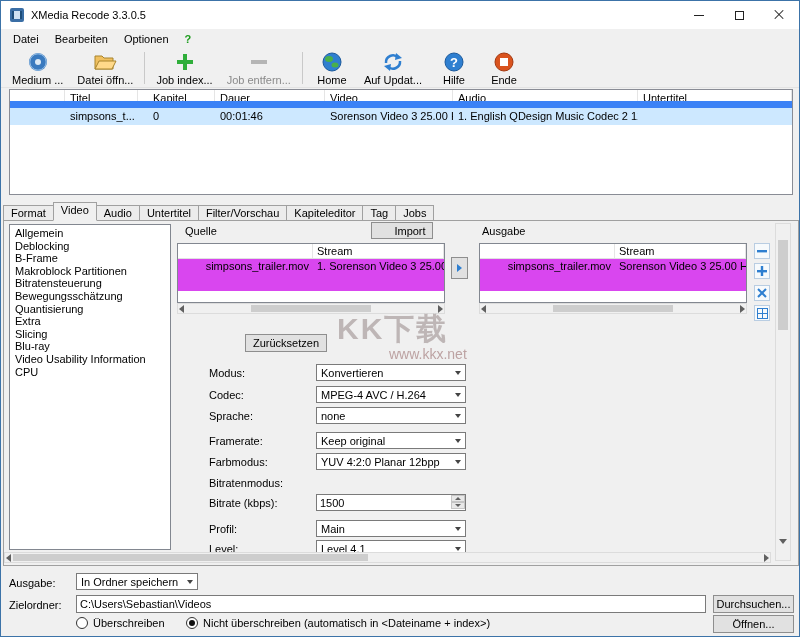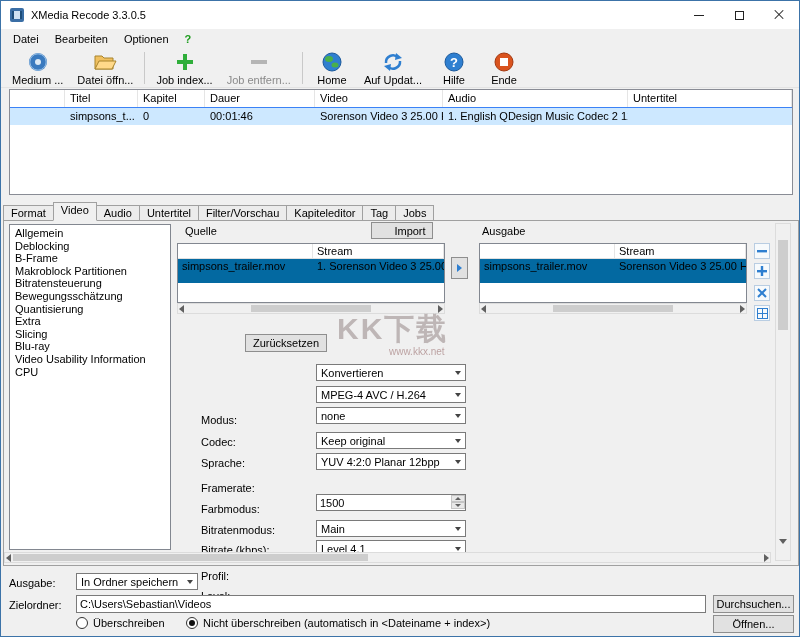--- a/index.html
+++ b/index.html
@@ -28,79 +28,79 @@
   
   .toolbar { position:absolute; top:48px; left:0; right:0; height:39px; background:#f0f0f0; display:flex; align-items:stretch; padding-left:4px; border-bottom:1px solid #e3e3e3; }
   .tb-btn { display:flex; flex-direction:column; align-items:center; justify-content:flex-start; padding:1px 7px; min-width:50px; }
   .tb-icon { height:24px; display:flex; align-items:center; justify-content:center; }
   .tb-label { font-size:11px; white-space:nowrap; }
   .tb-btn.disabled .tb-label { color:#8a8a8a; }
   .tb-sep { width:1px; background:#c9c9c9; margin:3px 4px; }
 
   
   .joblist { position:absolute; top:88px; left:8px; width:784px; height:106px; background:#fff; border:1px solid #898c95; }
-  .jl-header { display:flex; height:18px; border-bottom:1px solid #3b82f6; background:#fff; }
+  .jl-header { display:flex; height:18px; border-bottom:7px solid #3b82f6; background:#fff; }
   .jl-hcell { border-right:1px solid #e5e5e5; padding:2px 5px; white-space:nowrap; overflow:hidden; }
   .jl-row { display:flex; height:17px; background:#cde8ff; }
   .jl-cell { padding:2px 5px; white-space:nowrap; overflow:hidden; }
-  .c0 { width:55px; } .c1 { width:73px; } .c2 { width:67px; } .c3 { width:110px; }
+  .c0 { width:55px; } .c1 { width:73px; } .c2 { width:67px;margin-left:10px; } .c3 { width:110px; }
   .c4 { width:128px; } .c5 { width:185px; } .c6 { flex:1; }
 
   
   .tabs { position:absolute; top:201px; left:2px; height:19px; display:flex; align-items:flex-end; z-index:6; }
   .tab { height:16px; background:#ececec; border:1px solid #a0a0a0; margin-right:-1px; padding:1px 7px; white-space:nowrap; position:relative; }
   .tab.active { height:19px; background:#f0f0f0; border-bottom:1px solid #f0f0f0; z-index:7; }
 
   
   .panel { position:absolute; top:219px; left:2px; width:796px; height:346px; background:#f0f0f0; border:1px solid #a0a0a0; }
 
   .sidebar { position:absolute; top:223px; left:8px; width:162px; height:326px; background:#fff; border:1px solid #828790; padding:2px 0; overflow:hidden; z-index:2; }
   .sb-item { padding:0 5px; line-height:12.6px; white-space:nowrap; }
 
   .group-label { position:absolute; font-size:11px; }
 
   .btn { background:#e1e1e1; border:1px solid #8e8e8e; display:flex; align-items:center; justify-content:center; font-size:11px; }
 
   .stable { position:absolute; background:#fff; border:1px solid #828790; }
   .st-header { display:flex; height:15px; border-bottom:1px solid #e0e0e0; }
   .st-hcell { padding:1px 4px; border-right:1px solid #e5e5e5; white-space:nowrap; overflow:hidden; }
-  .st-row { display:flex; height:24px; background:#0369a1; }
+  .st-row { display:flex; height:32px; background:#d946ef;text-align:right; }
   .st-cell { padding:1px 4px; white-space:nowrap; overflow:hidden; }
   .sc0 { width:135px; } .sc1 { flex:1; }
 
   .hscroll { position:absolute; height:11px; background:#f0f0f0; border:1px solid #dcdcdc; display:flex; align-items:center; justify-content:space-between; padding:0 1px; }
   .hthumb { height:7px; background:#cdcdcd; }
   .vscroll { position:absolute; width:16px; background:#f0f0f0; border:1px solid #dcdcdc; }
   .vthumb { position:absolute; left:2px; width:10px; background:#cdcdcd; }
 
   .tri-up { width:0; height:0; border-left:4px solid transparent; border-right:4px solid transparent; border-bottom:5px solid #606060; }
   .tri-down { width:0; height:0; border-left:4px solid transparent; border-right:4px solid transparent; border-top:5px solid #606060; }
   .tri-left { width:0; height:0; border-top:4px solid transparent; border-bottom:4px solid transparent; border-right:5px solid #606060; }
   .tri-right { width:0; height:0; border-top:4px solid transparent; border-bottom:4px solid transparent; border-left:5px solid #606060; }
 
   .mini-btn { position:absolute; left:753px; width:16px; height:16px; background:#f7fafc; border:1px solid #b9cde2; display:flex; align-items:center; justify-content:center; }
 
   
-  .flabel { position:absolute; left:200px; white-space:nowrap;margin-top:47px; }
+  .flabel { position:absolute; left:208px; white-space:nowrap; }
   .combo { position:absolute; left:315px; width:150px; height:17px; background:#fff; border:1px solid #7a7a7a; display:flex; align-items:center; justify-content:space-between; padding:0 4px; white-space:nowrap; overflow:hidden; }
   .combo-arrow { width:0; height:0; border-left:3.5px solid transparent; border-right:3.5px solid transparent; border-top:4px solid #444; flex:0 0 auto; margin-left:4px; }
   .textfield { background:#fff; border:1px solid #7a7a7a; font-family:inherit; font-size:11px; padding:0 3px; }
   .spin { position:absolute; right:1px; top:1px; width:14px; height:14px; display:flex; flex-direction:column; }
   .spin div { flex:1; background:#e8e8e8; border:1px solid #c5c5c5; display:flex; align-items:center; justify-content:center; }
   .spin .tri-up { border-left-width:3px; border-right-width:3px; border-bottom-width:3.5px; }
   .spin .tri-down { border-left-width:3px; border-right-width:3px; border-top-width:3.5px; }
 
   
   .radio { width:12px; height:12px; border:1px solid #333; border-radius:50%; background:#fff; display:inline-block; vertical-align:-2px; margin-right:5px; }
   .radio.checked { position:relative; }
   .radio.checked::after { content:""; position:absolute; left:2px; top:2px; width:6px; height:6px; background:#111; border-radius:50%; }
 
   .watermark { position:absolute; left:336px; top:308px; z-index:5; pointer-events:none; }
   .wm-text { font-size:30px; font-weight:bold; color:rgba(150,135,135,0.55); letter-spacing:2px; }
-  .wm-url { font-size:10px; color:rgba(160,120,120,0.65); margin-left:52px; margin-top:-4px; }
+  .wm-url { font-size:14px; color:rgba(160,120,120,0.65); margin-left:52px; margin-top:-4px;text-align:center; }
 </style>
 </head>
 <body>
 
 <div class="window">
 
   <div class="titlebar">
     <svg class="app-icon" viewBox="0 0 16 16">
         <rect x="1" y="1" width="14" height="14" rx="2" fill="#3a6ea5"></rect>
         <rect x="3" y="4" width="10" height="8" fill="#cfe2f3"></rect>

